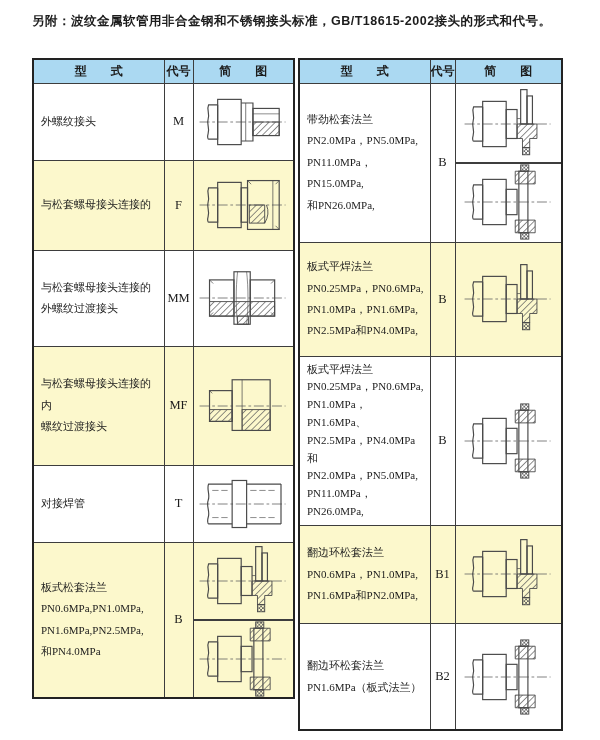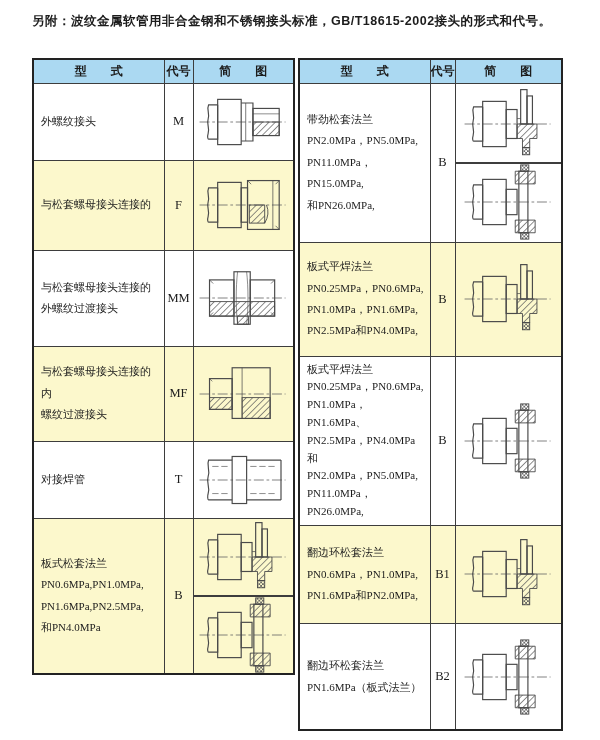--- a/index.html
+++ b/index.html
@@ -109,21 +109,21 @@
   <rect x="40" y="13" width="18" height="58"></rect>
   <path d="M44 13 C42 30 42 54 44 71 M54 13 C56 30 56 54 54 71" stroke-width="0.7"></path>
   <rect x="58" y="22" width="27" height="40"></rect>
   <path d="M85 22 L81 26 M85 62 L81 58" stroke-width="0.8"></path>
   <rect x="13" y="46" width="72" height="16" fill="url(#hatch)" stroke-width="1"></rect>
   <rect x="44" y="62" width="12" height="9" fill="url(#hatch)" stroke-width="1"></rect>
 </svg>
 </div>
             </td>
       </tr>
-      <tr class="hl" style="height:95px">
+      <tr class="hl" style="height:119px">
         <td class="type">与松套螺母接头连接的内
 螺纹过渡接头</td>
         <td class="code">MF</td>
         <td class="diag">
               <div class="dwrap">
 <svg viewBox="0 0 100 84" width="94" height="76" fill="none" stroke="#4a4a4a" stroke-width="1.3">
   <line x1="2" y1="42" x2="97" y2="42" stroke="#666" stroke-width="0.9" stroke-dasharray="11 3 3 3"></line>
   <rect x="13" y="25" width="25" height="34"></rect>
   <path d="M13 25 L16 28 M13 59 L16 56" stroke-width="0.8"></path>
   <rect x="38" y="13" width="42" height="56"></rect>

